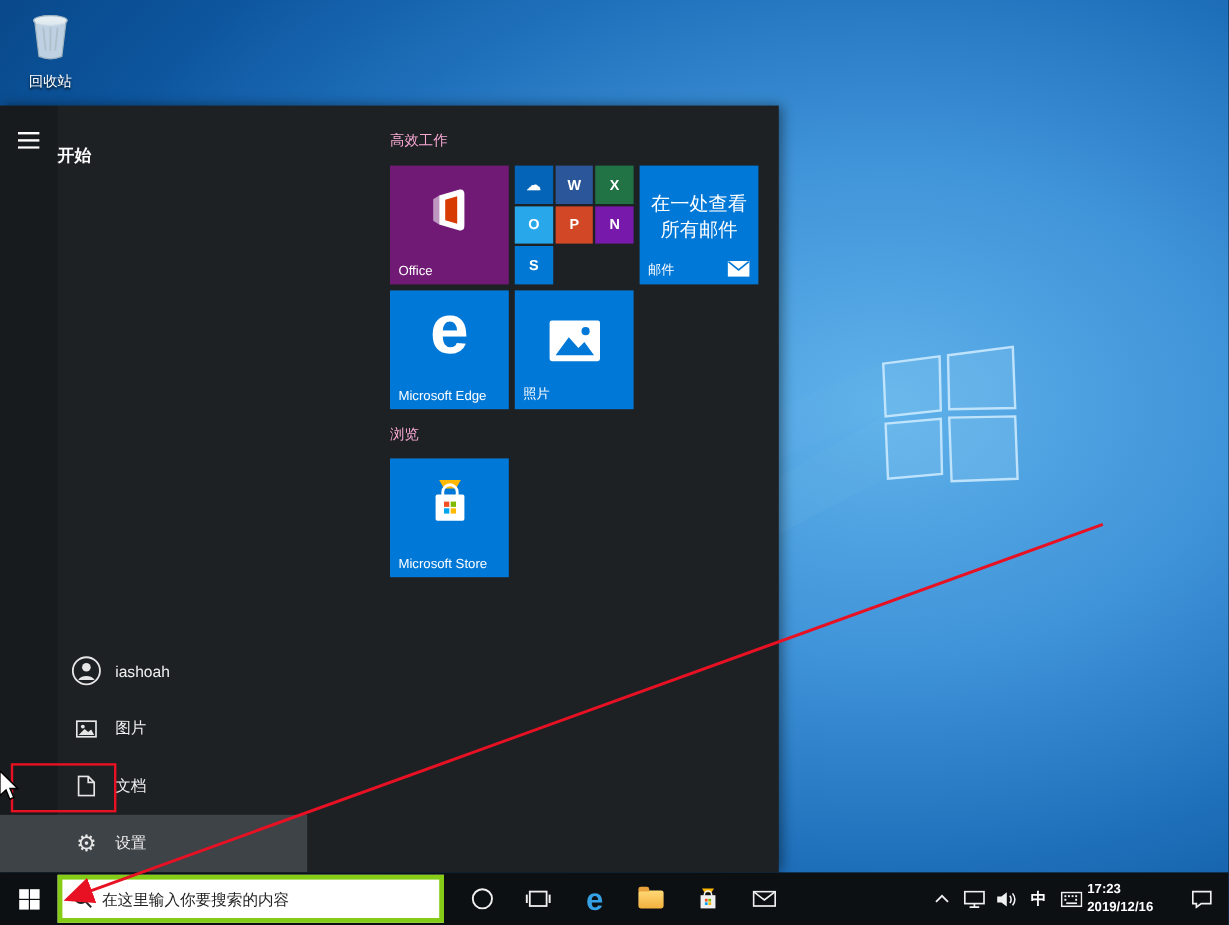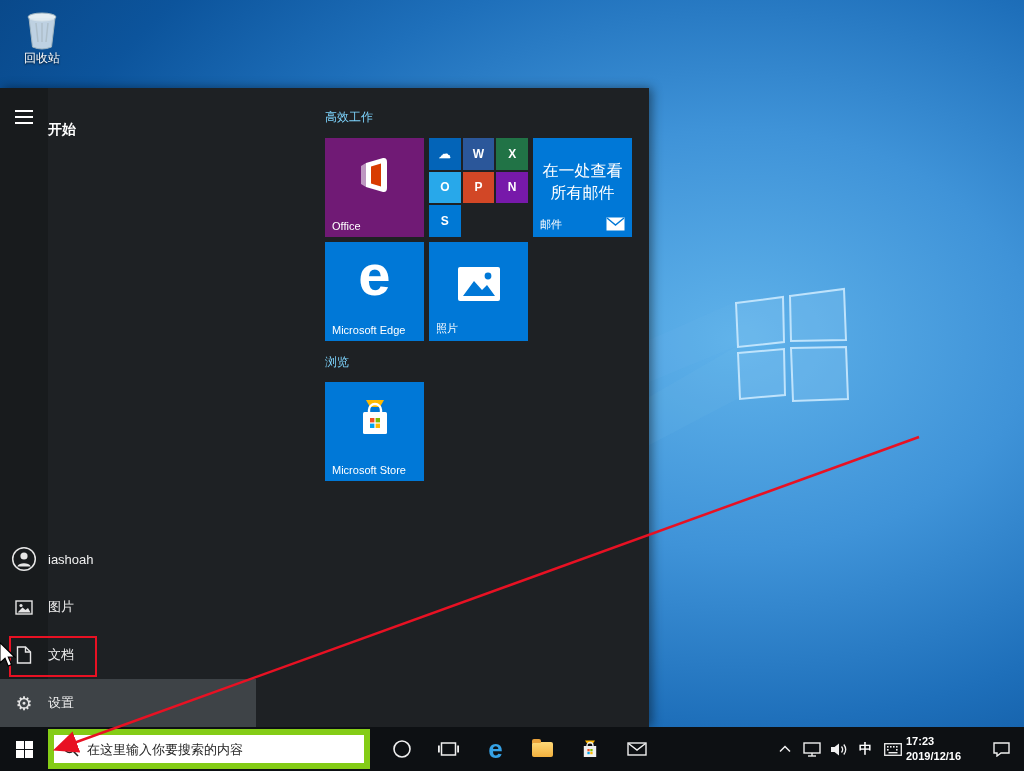--- a/index.html
+++ b/index.html
@@ -6,49 +6,49 @@
   html,body{background:#000;}
   #screen{position:relative;width:1024px;height:771px;overflow:hidden;
     font-family:"Liberation Sans",sans-serif;
     background:radial-gradient(ellipse 980px 700px at 72% 44%, #5fb2ea 0%, #3f93d8 30%, #1e6fba 55%, #0c549c 75%, #07417e 100%);}
   .abs{position:absolute;}
   svg{display:block;}
 
   
   .wallpaper-logo{left:0;top:0;z-index:1;pointer-events:none;}
   .desktop-icon{left:14px;top:8px;width:56px;text-align:center;z-index:2;cursor:pointer;}
-  .desktop-icon .di-label{display:block;margin-top:0;color:#fff;font-size:12px;text-shadow:0 1px 2px rgba(0,0,0,.85);}
+  .desktop-icon .di-label{display:block;margin-top:10px;color:#fff;font-size:12px;text-shadow:0 1px 2px rgba(0,0,0,.85);}
   .desktop-icon svg{margin:0 auto;}
 
   
   .start-menu{left:0;top:88px;width:649px;height:639px;background:#1e2124;z-index:5;box-shadow:3px 0 10px rgba(0,0,0,.45);}
   .sm-rail{left:0;top:0;width:48px;height:100%;background:rgba(0,0,0,.18);}
   .sm-header{left:0;top:5px;height:48px;display:flex;align-items:center;color:#fff;}
   .icon-box{width:48px;display:flex;align-items:center;justify-content:center;}
   .sm-title{font-size:14px;font-weight:bold;margin-top:25px;}
   .sm-nav{left:0;bottom:0;width:256px;}
-  .sm-item{height:48px;display:flex;align-items:center;color:#f0f0f0;font-size:13px;cursor:pointer;}
+  .sm-item{height:48px;display:flex;align-items:center;color:#f0f0f0;font-size:13px;cursor:pointer;padding-left:48px;}
   .sm-item.highlight{background:#3e4347;}
   .gear-glyph{font-size:19px;color:#e6e6e6;line-height:1;}
-  .group-title{color:#7dd3fc;font-size:12px;}
+  .group-title{color:#f9a8d4;font-size:12px;}
   .tile{width:99px;height:99px;background:#0078d7;color:#fff;cursor:pointer;}
   .tile-label{position:absolute;left:7px;bottom:5px;font-size:11px;white-space:nowrap;}
   .tile-office{background:#d83b01;}
   .tile-center{position:absolute;left:0;right:0;display:flex;justify-content:center;}
   .mini-grid{width:99px;height:99px;display:grid;grid-template-columns:repeat(3,1fr);grid-template-rows:repeat(3,1fr);gap:2px;}
   .mini-tile{display:flex;align-items:center;justify-content:center;color:#fff;font-size:12px;font-weight:bold;cursor:pointer;}
   .mail-text{position:absolute;top:22px;left:6px;right:6px;text-align:center;font-size:16px;line-height:1.4;}
   .edge-e{position:absolute;top:4px;left:0;right:0;text-align:center;font-size:58px;font-weight:bold;line-height:1;}
 
   
   .taskbar{left:0;top:727px;width:1024px;height:44px;background:#0d1013;z-index:8;display:flex;align-items:center;}
   .tb-start{width:48px;height:44px;display:flex;align-items:center;justify-content:center;cursor:pointer;}
   .win-grid{display:grid;grid-template-columns:8px 8px;grid-template-rows:8px 8px;gap:1px;}
   .win-grid i{background:#fff;display:block;}
-  .tb-search{height:40px;width:322px;background:#fff;border:6px solid #84cc16;display:flex;align-items:center;padding:0 9px;gap:8px;}
+  .tb-search{height:40px;width:322px;background:#fff;border:4px solid #84cc16;display:flex;align-items:center;padding:0 9px;gap:8px;}
   .tb-search input{flex:1;border:none;outline:none;background:transparent;font-size:13px;color:#222;font-family:inherit;}
   .tb-search input::placeholder{color:#1f1f1f;opacity:1;}
   .tb-btn{width:47px;height:44px;display:flex;align-items:center;justify-content:center;cursor:pointer;}
   .edge-tb{font-size:26px;font-weight:bold;color:#35a2e6;line-height:1;}
   .folder-icon{width:21px;height:15px;background:linear-gradient(#ffd977,#f2b13e);border-radius:2px;position:relative;}
   .folder-icon::before{content:"";position:absolute;left:0;top:-3px;width:9px;height:4px;background:#e9a23b;border-radius:2px 2px 0 0;}
   .tb-tray{margin-left:auto;display:flex;align-items:center;height:44px;padding-right:4px;}
   .tray-btn{width:27px;height:44px;display:flex;align-items:center;justify-content:center;cursor:pointer;color:#fff;}
   .tray-ime{font-size:13px;font-weight:bold;color:#fff;}
   .tray-clock{width:76px;color:#fff;font-size:11px;line-height:1.35;cursor:pointer;font-weight:bold;}

